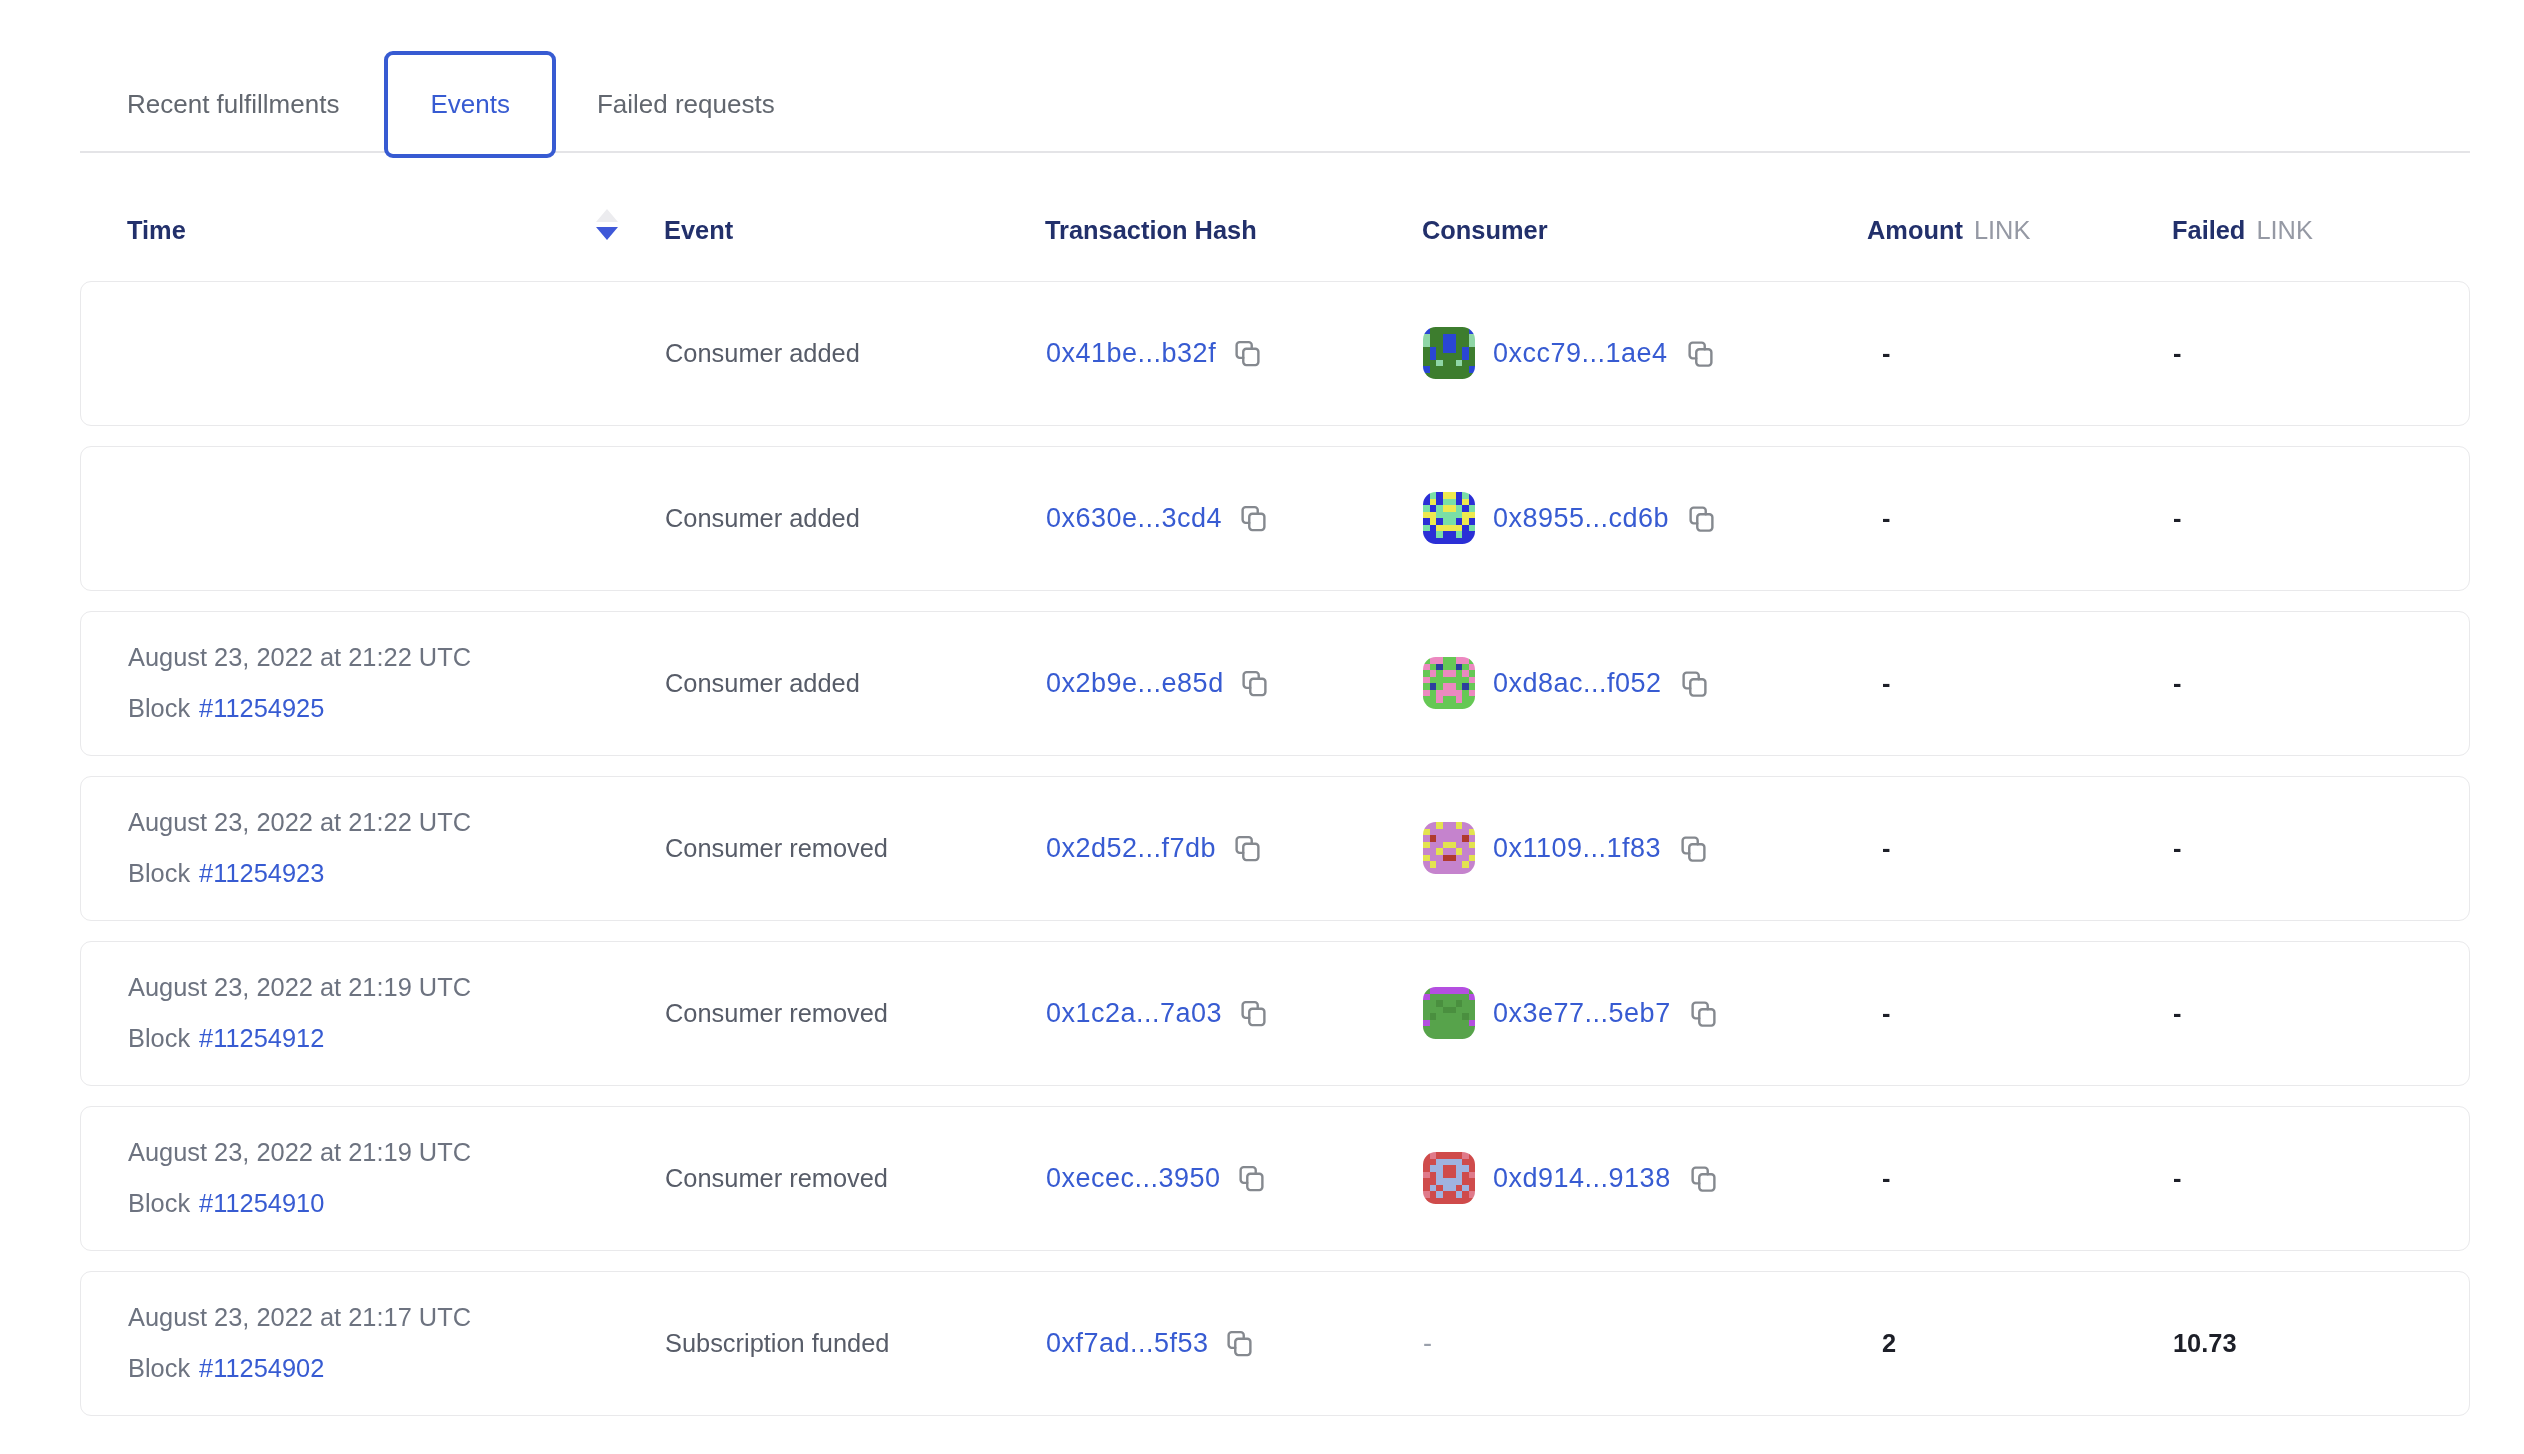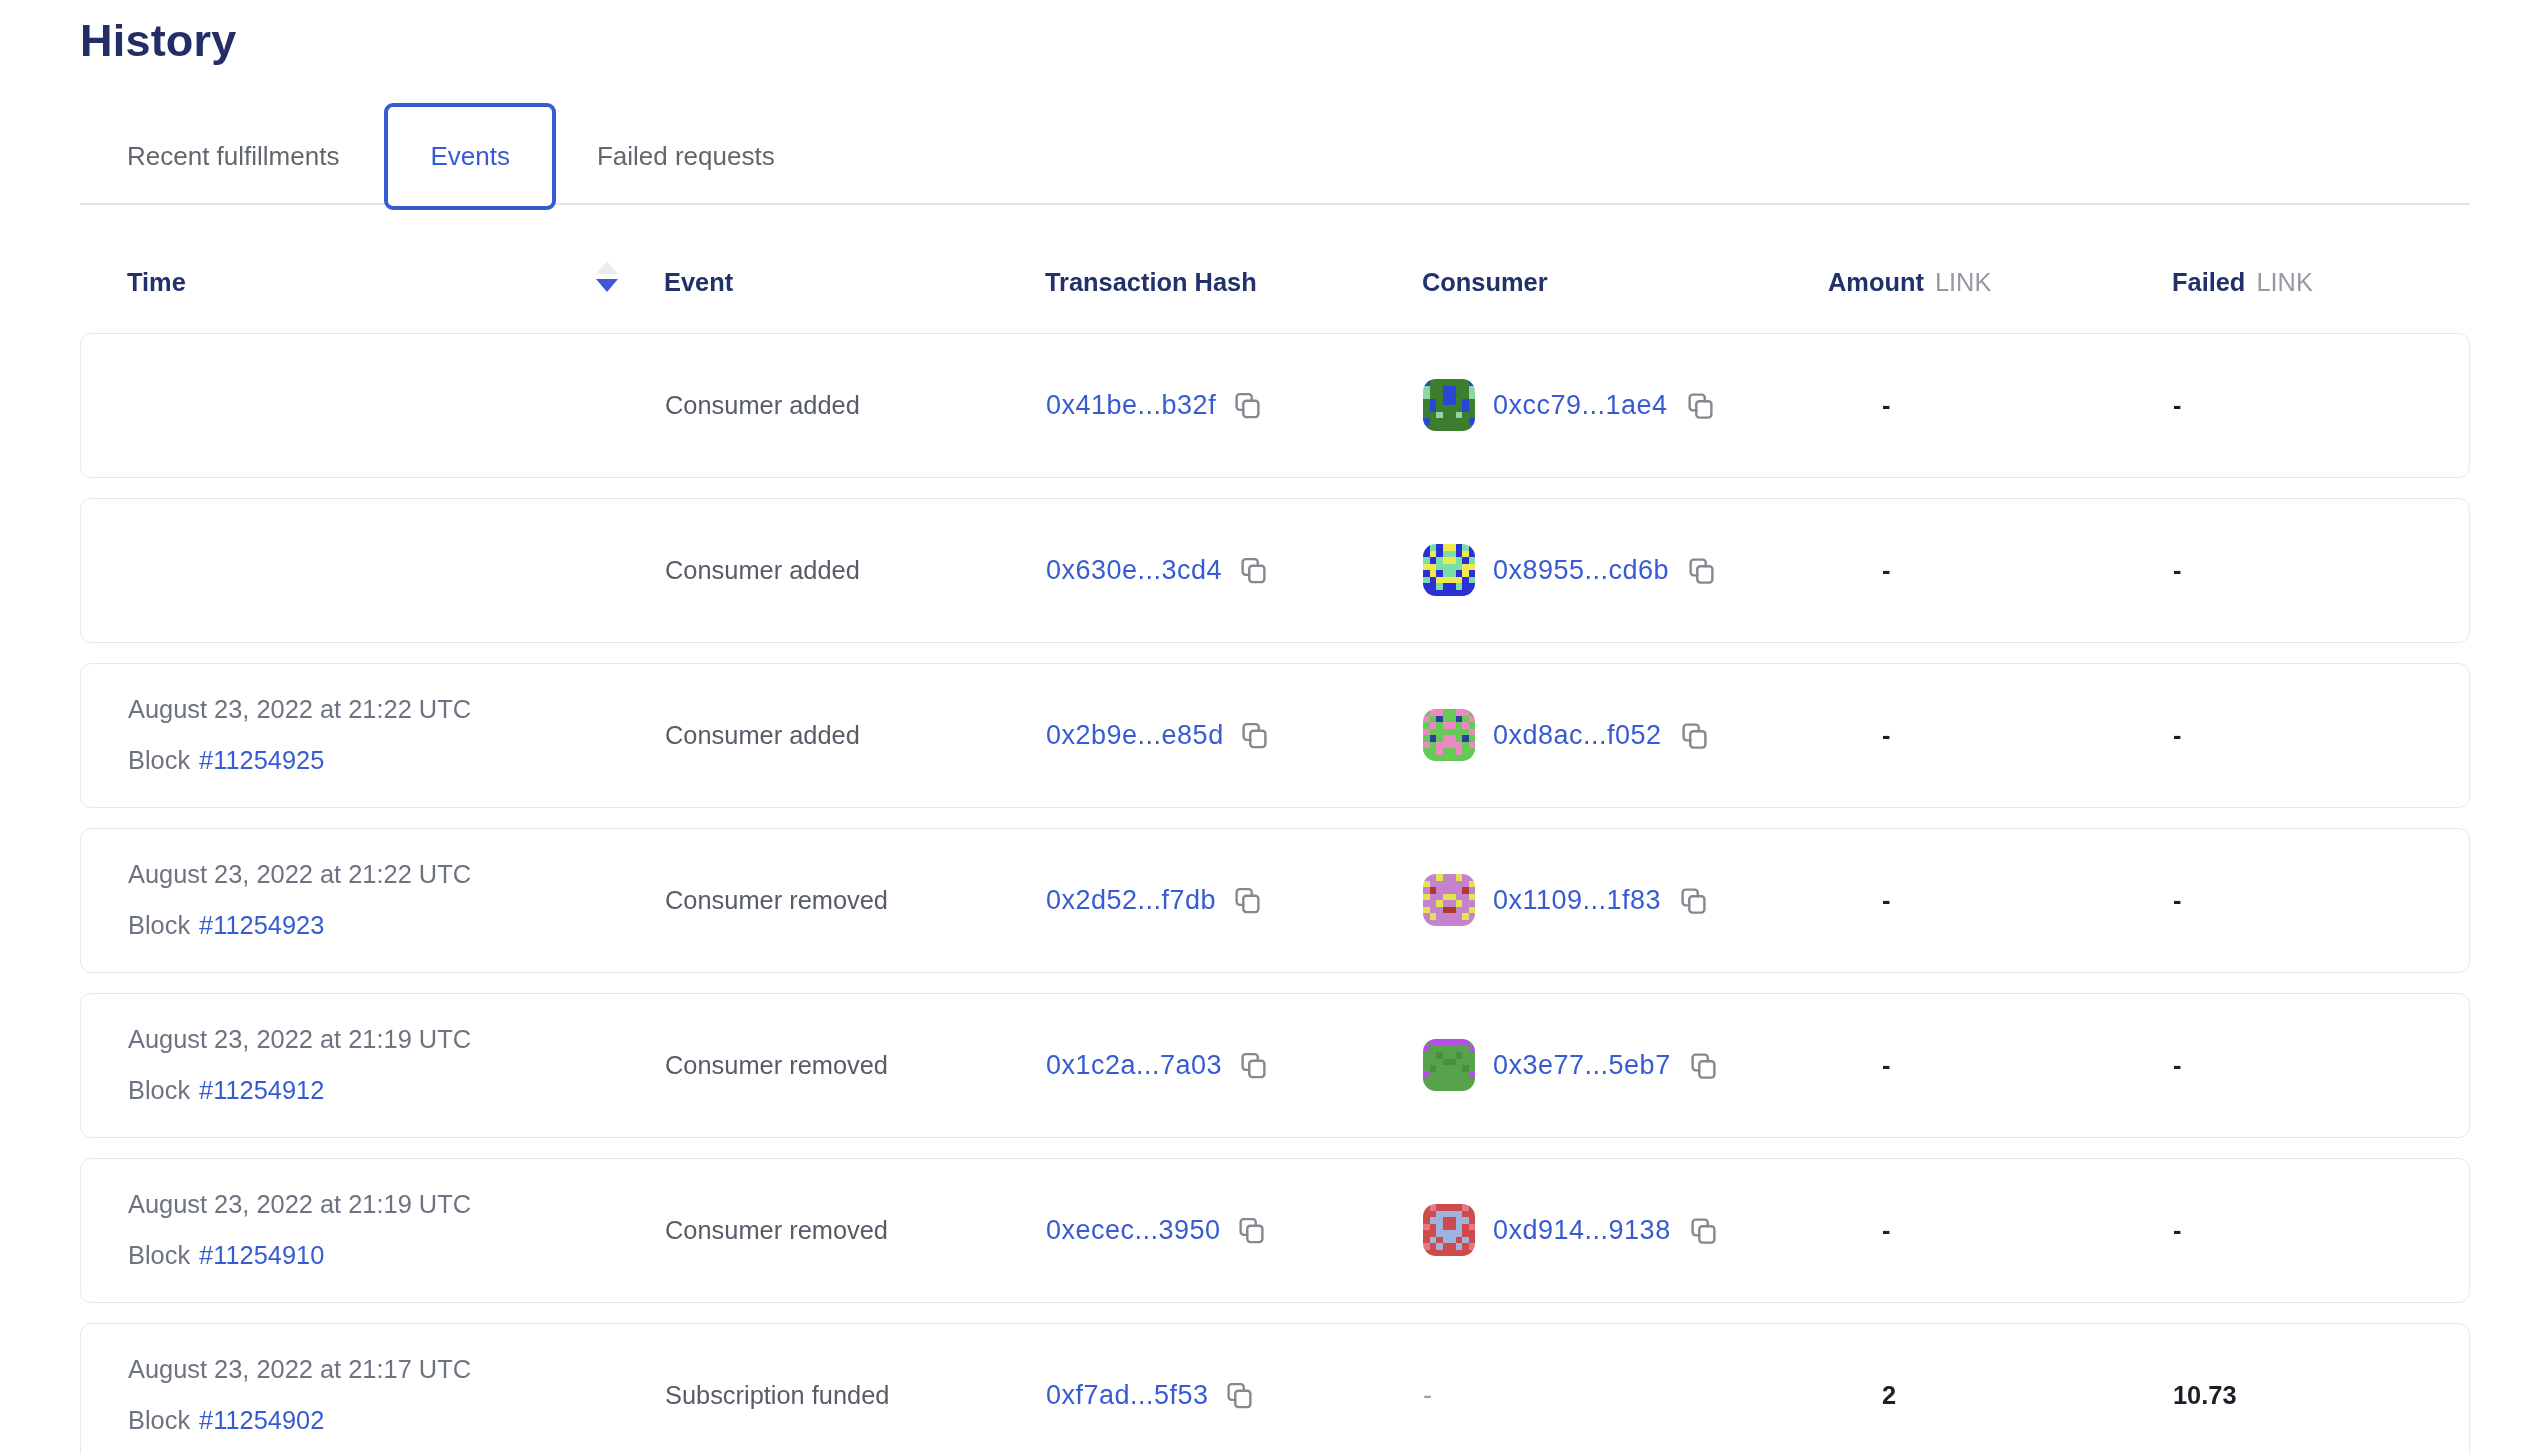--- a/index.html
+++ b/index.html
@@ -23,21 +23,21 @@
     z-index:2; background:#ffffff; border:4.5px solid #375bd2; border-radius:9px;
     height:107px; display:flex; align-items:center; justify-content:center;
     padding:0 42px; margin-right:41px;
   }
   .tab-box .tab-active { color:#375bd2; font-size:26px; }
 
   
   .thead { position:relative; height:58px; margin-top:45px; }
   .thead span.col { position:absolute; top:12.7px; font-size:25.4px; font-weight:700; color:#22306b; white-space:nowrap; }
   .thead .unit { font-weight:400; color:#9599a4; margin-left:11px; }
-  .c-time{left:47px;} .c-event{left:584px;} .c-tx{left:965px;} .c-consumer{left:1342px;} .c-amount{left:1748px;} .c-balance{left:2092px;}
+  .c-time{left:47px;} .c-event{left:584px;} .c-tx{left:965px;} .c-consumer{left:1342px;} .c-amount{left:1787px;} .c-balance{left:2092px;}
   .sort { position:absolute; left:516px; top:5.5px; display:flex; flex-direction:column; align-items:center; gap:4.5px; cursor:pointer; }
   .sort .up { width:0; height:0; border-left:11.8px solid transparent; border-right:11.8px solid transparent; border-bottom:13.6px solid #ececef; }
   .sort .down { width:0; height:0; border-left:11.8px solid transparent; border-right:11.8px solid transparent; border-top:13.6px solid #3f58d8; }
 
   
   #rows { margin-top:19px; }
   .card {
     position:relative; height:145px; border:1.8px solid #e9e9eb; border-radius:11px;
     background:#ffffff; margin-bottom:20px;
   }
@@ -64,21 +64,20 @@
   .identicon {
     width:52px; height:52px; border-radius:12.7px; overflow:hidden; flex:0 0 52px;
     display:grid; grid-template-columns:repeat(8,1fr); grid-template-rows:repeat(8,1fr);
   }
   .identicon i { display:block; }
 </style>
 </head>
 <body>
 
 <div class="wrap">
-  <h1 class="page-title">History</h1>
 
   <div class="tabs">
     <div class="divider"></div>
     <div class="tab plain first">Recent fulfillments</div>
     <div class="tab-box">
       <span class="tab tab-active">Events</span>
     </div>
     <div class="tab plain">Failed requests</div>
   </div>
 

